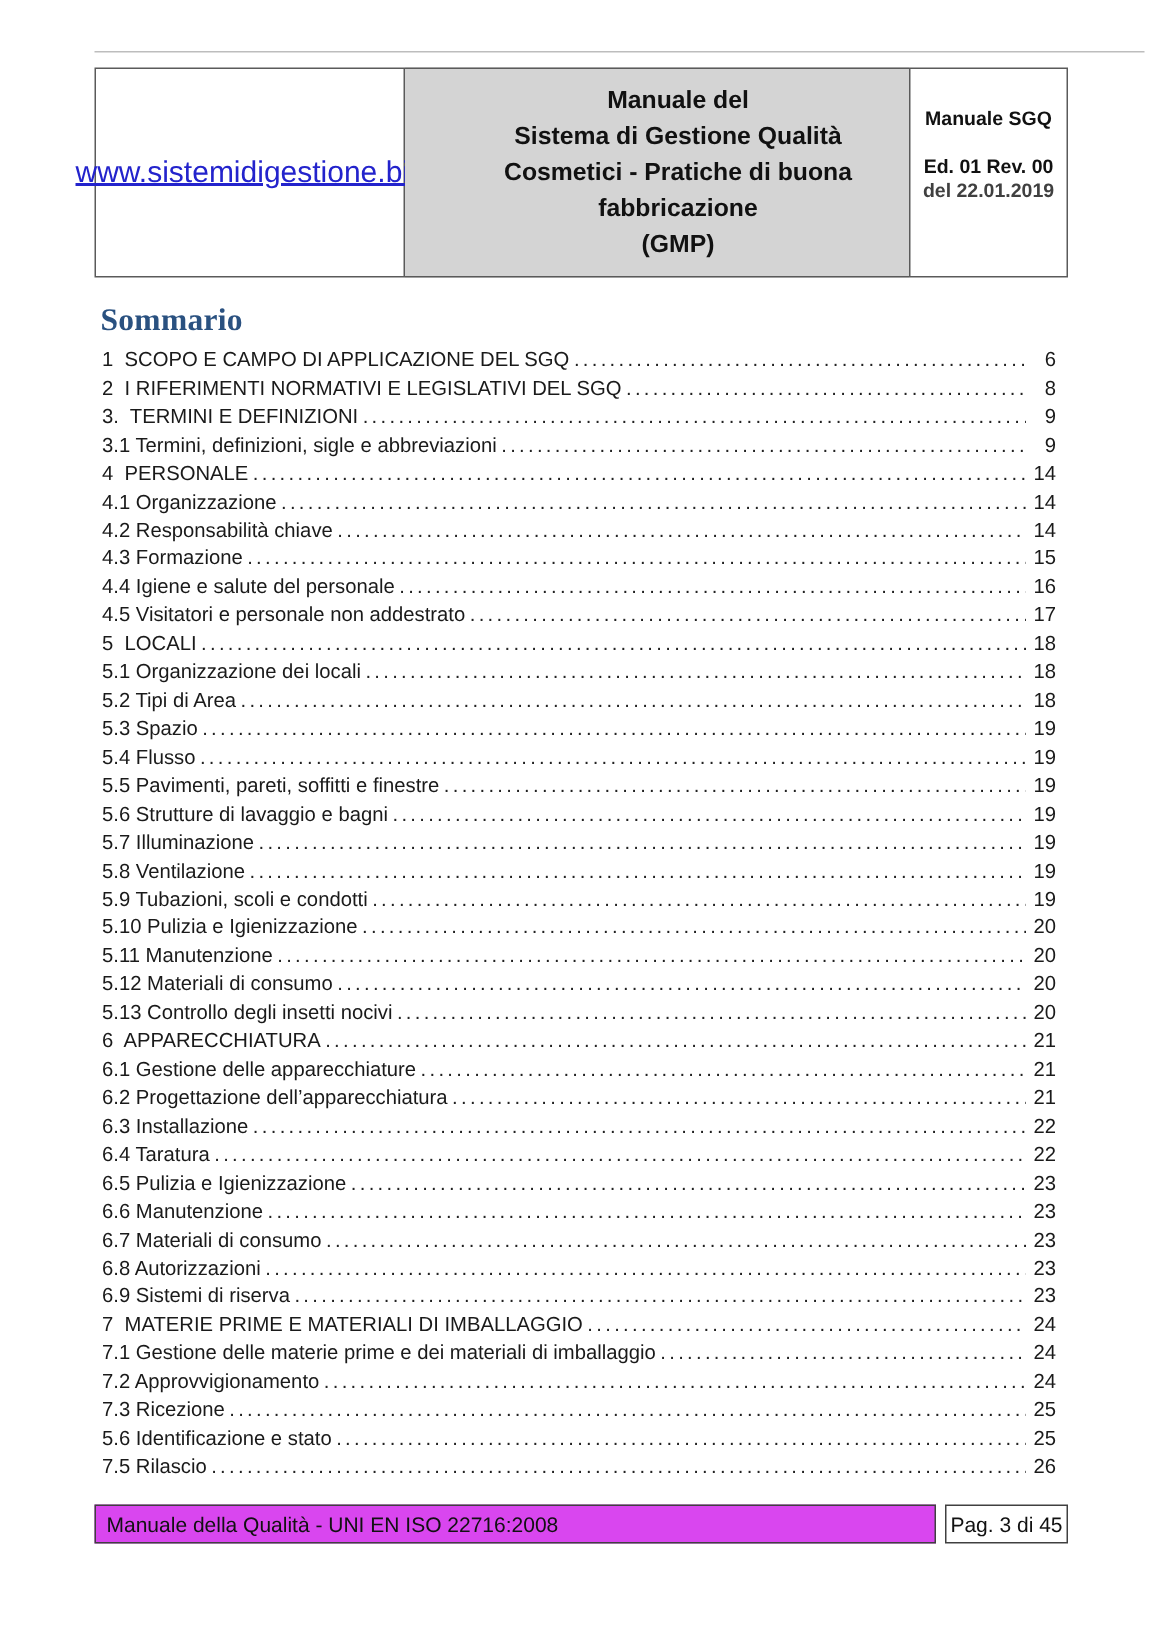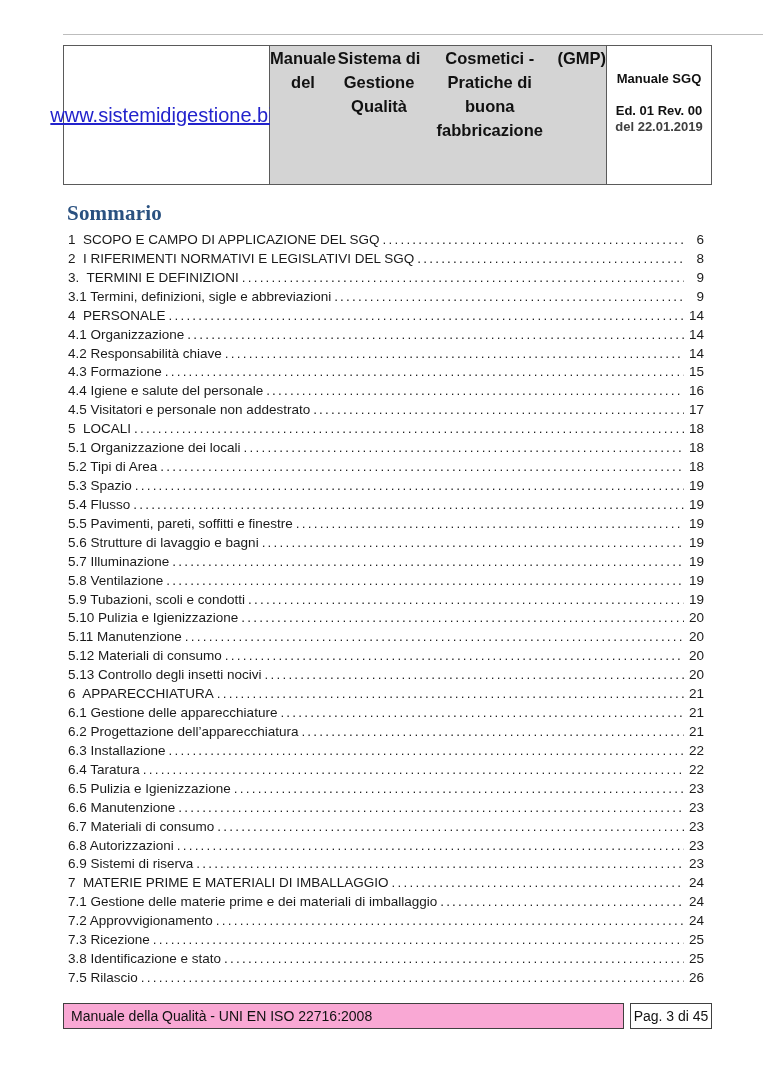--- a/index.html
+++ b/index.html
@@ -31,24 +31,25 @@
   }
   .site-link {
     font-size: 20px;
     text-decoration: underline;
     cursor: pointer;
   }
   .h-mid {
     width: 336px;
     background: #d4d4d4;
     border-left: none; border-right: none;
-    display: flex; justify-content: center;
+    display: flex; flex-direction: column; justify-content: center;
     text-align: center;
     font-weight: bold; font-size: 16.5px; line-height: 24px;
     color: #111;
+    padding-left: 28px;
   }
   .h-right {
     width: 106px;
     padding-top: 25px;
     text-align: center;
     font-size: 13px; line-height: 16px;
     color: #111;
   }
   .h-right .meta-code { font-weight: bold; margin-bottom: 16px; }
   .h-right .meta-ed   { font-weight: bold; }
@@ -86,21 +87,21 @@
 
   
   .footer-table {
     position: absolute; left: 63px; top: 1003px;
     width: 649px; height: 26px;
     display: flex;
     font-size: 14px; color: #111;
   }
   .f-left {
     flex: 1 1 auto;
-    background: #f9a8d4;
+    background: #d946ef;
     border: 1px solid #404040;
     display: flex; align-items: center;
     padding-left: 7px;
   }
   .f-gap { width: 6px; }
   .f-right {
     width: 82px;
     border: 1px solid #404040;
     display: flex; align-items: center; justify-content: center;
   }
@@ -354,21 +355,21 @@
       <span class="toc-page">24</span>
     </div>
 
     <div class="toc-row">
       <span class="toc-label">7.3 Ricezione</span>
       <span class="toc-dots"></span>
       <span class="toc-page">25</span>
     </div>
 
     <div class="toc-row">
-      <span class="toc-label">3.8 Identificazione e stato</span>
+      <span class="toc-label">5.6 Identificazione e stato</span>
       <span class="toc-dots"></span>
       <span class="toc-page">25</span>
     </div>
 
     <div class="toc-row">
       <span class="toc-label">7.5 Rilascio</span>
       <span class="toc-dots"></span>
       <span class="toc-page">26</span>
     </div>
   </div>

